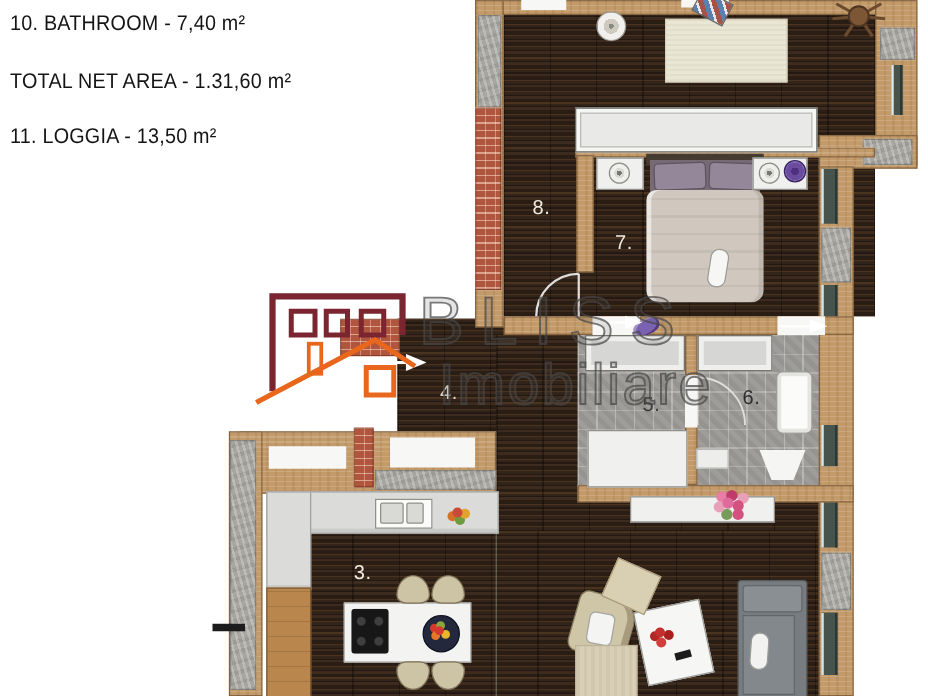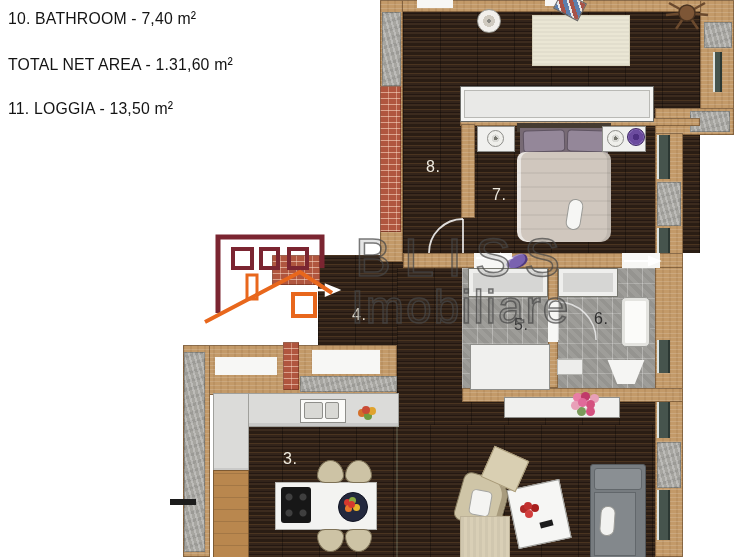--- a/index.html
+++ b/index.html
@@ -221,20 +221,20 @@
       <rect x="233" y="249" width="19" height="19" stroke-width="4"></rect>
       <rect x="261" y="249" width="17" height="19" stroke-width="4"></rect>
       <rect x="289" y="249" width="18" height="19" stroke-width="4"></rect>
     </g>
     <g stroke="#e8671c" stroke-width="4">
       <polyline points="205,322 300,272 332,293"></polyline>
       <rect x="293" y="294" width="22" height="22"></rect>
       <rect x="247" y="275" width="10" height="24" stroke-width="3"></rect>
     </g>
   </svg>
-  <div class="logo-word" style="left:355px;top:230px;font-size:54px;letter-spacing:13px;font-weight:400;">BLISS</div>
+  <div class="logo-word" style="left:335px;top:230px;font-size:54px;letter-spacing:13px;font-weight:400;">BLISS</div>
   <div class="logo-word" style="left:351px;top:284px;font-size:46px;letter-spacing:2px;font-weight:300;">Imobiliare</div>
 
   <div class="area-label" style="top:9px;">10. BATHROOM - 7,40 m²</div>
   <div class="area-label" style="top:55px;">TOTAL NET AREA - 1.31,60 m²</div>
   <div class="area-label" style="top:99px;">11. LOGGIA - 13,50 m²</div>
 
 </div>
 
 </body></html>

